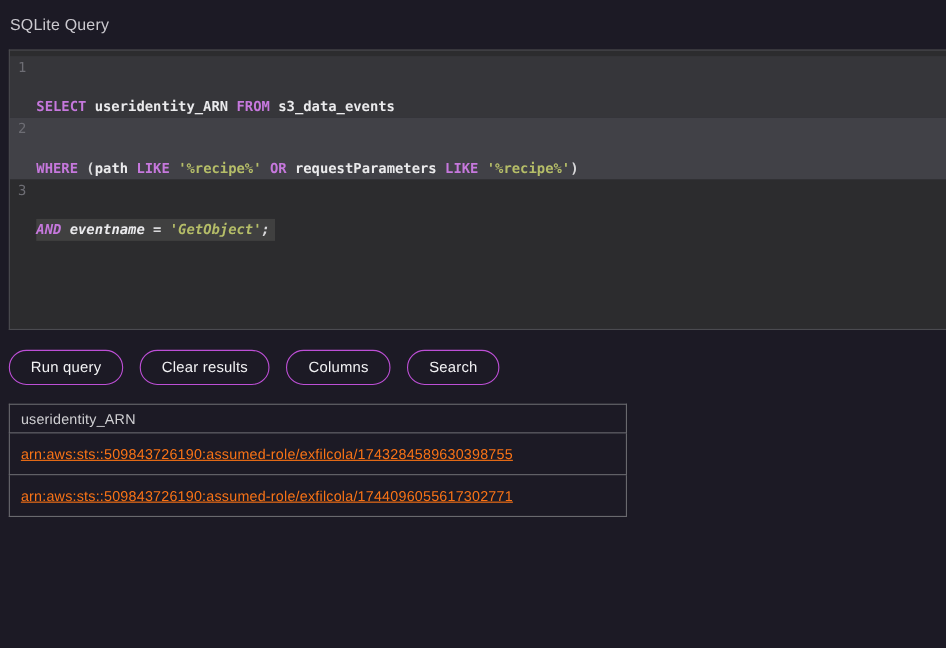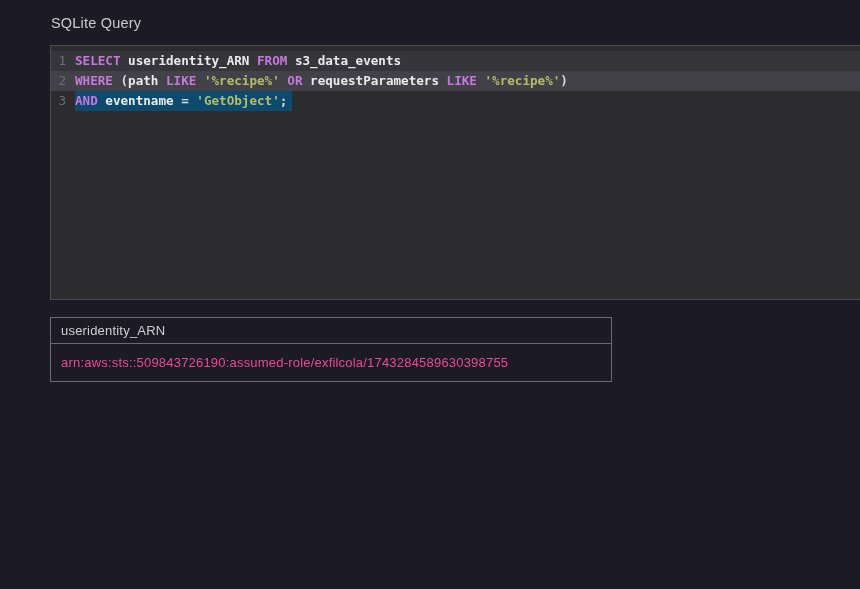--- a/index.html
+++ b/index.html
@@ -2,21 +2,21 @@
 <html><head>
 <meta charset="utf-8">
 <style>
   * { margin:0; padding:0; box-sizing:border-box; }
   html,body { width:860px; height:589px; overflow:hidden; }
   body {
     background:#1c1a25;
     font-family:"Liberation Sans", sans-serif;
     color:#e4e4e6;
   }
-  .app { width:860px; height:473px; position:relative;padding-left:42px; }
+  .app { width:860px; height:473px; position:relative; }
 
   .titlebar {
     padding:15px 0 0 9px;
     font-size:14.5px;
     color:#cbc9cf;
     letter-spacing:.2px;
   }
 
   
   .editor {
@@ -37,24 +37,24 @@
   }
   .code-line { display:flex; line-height:20px; min-height:20px; }
   .ln {
     flex:0 0 auto;
     width:24px;
     text-align:right;
     padding-right:9px;
     color:#6d6d74;
     font-weight:400;
   }
-  .line-code { white-space:pre; }
+  .line-code { white-space:pre;margin-top:36px; }
   .hl-dim    { background:#36363a; }
   .hl-active { background:#414147; }
-  .hl-inline .line-code { background:#0c4a6e; padding-right:5px; }
+  .hl-inline .line-code { background:#404040; padding-right:5px;font-style:italic; }
   .tok-keyword { color:#c678dd; }
   .tok-ident   { color:#eaeaec; }
   .tok-string  { color:#b5bd68; }
   .tok-punct   { color:#d8d8da; }
 
   
   .toolbar {
     margin:18px 0 0 8px;
     display:flex;
     gap:15px;
@@ -86,22 +86,23 @@
     letter-spacing:.2px;
     overflow:hidden;
     white-space:nowrap;
   }
   .results th {
     font-weight:400;
     color:#cfcfd2;
     padding:5px 10px;
   }
   .results td {
-    color:#ec4899;
+    color:#f97316;
     padding:11px 10px;
+    text-decoration:underline;
   }
 </style>
 </head>
 <body>
 
 <div class="app">
 
   <div class="titlebar">SQLite Query</div>
 
   <div class="editor">
@@ -114,27 +115,36 @@
           <span class="ln">2</span>
           <span class="line-code"><span class="tok-keyword">WHERE </span><span class="tok-punct">(</span><span class="tok-ident">path </span><span class="tok-keyword">LIKE </span><span class="tok-string">'%recipe%' </span><span class="tok-keyword">OR </span><span class="tok-ident">requestParameters </span><span class="tok-keyword">LIKE </span><span class="tok-string">'%recipe%'</span><span class="tok-punct">)</span></span>
         </div>
         <div class="code-line hl-inline">
           <span class="ln">3</span>
           <span class="line-code"><span class="tok-keyword">AND </span><span class="tok-ident">eventname </span><span class="tok-punct">= </span><span class="tok-string">'GetObject'</span><span class="tok-punct">;</span></span>
         </div>
       </div>
   </div>
 
+  <div class="toolbar" id="toolbar">
+      <button class="pill-btn">Run query</button>
+      <button class="pill-btn">Clear results</button>
+      <button class="pill-btn">Columns</button>
+      <button class="pill-btn">Search</button>
+    </div>
 
   <table class="results" id="results-table">
     <thead id="results-head">
         <tr>
           <th>useridentity_ARN</th>
         </tr>
       </thead>
     <tbody id="results-body">
         <tr>
           <td>arn:aws:sts::509843726190:assumed-role/exfilcola/1743284589630398755</td>
         </tr>
+        <tr>
+          <td>arn:aws:sts::509843726190:assumed-role/exfilcola/1744096055617302771</td>
+        </tr>
       </tbody>
   </table>
 
 </div>
 
 </body></html>

